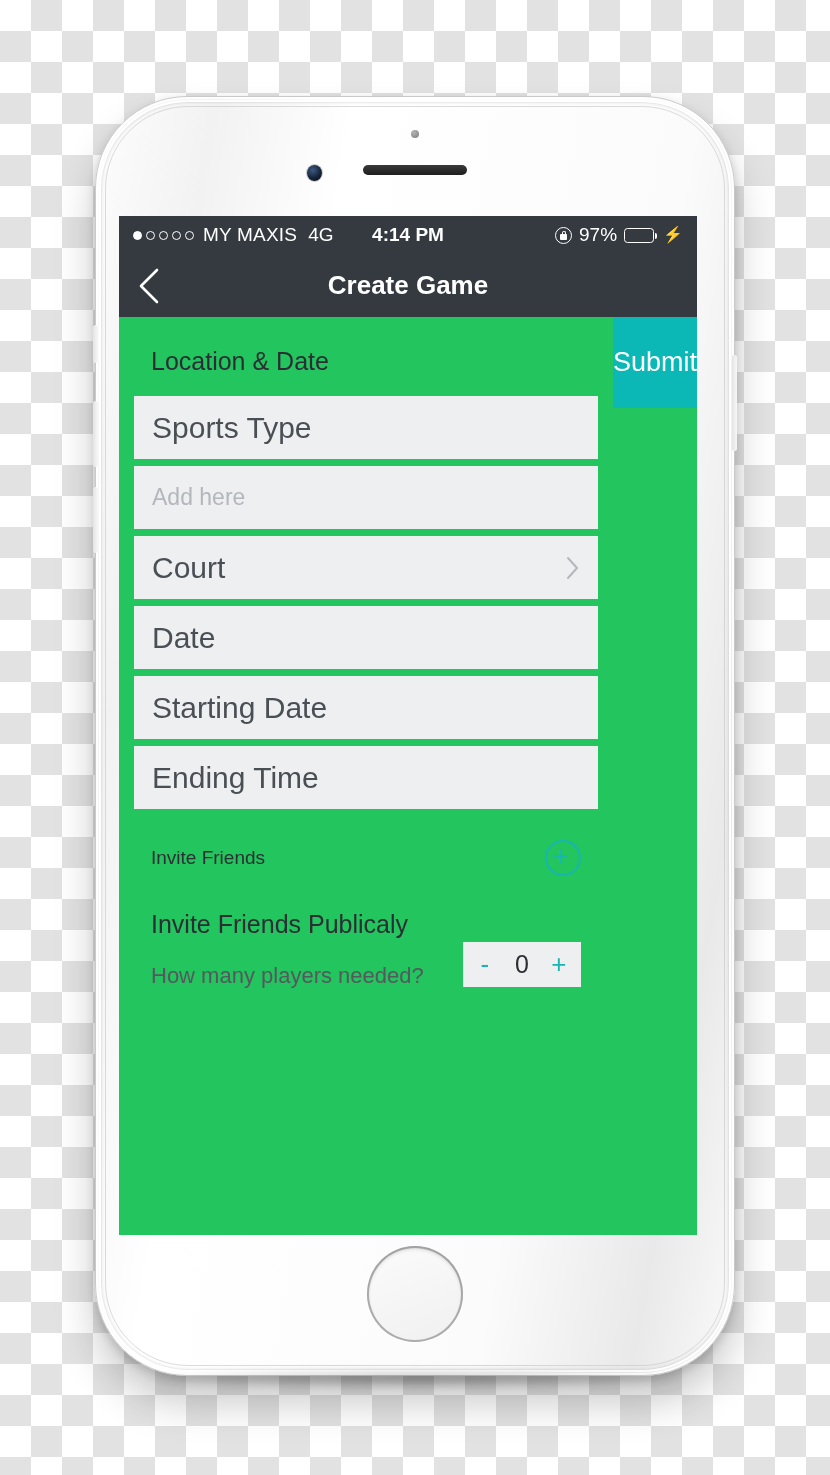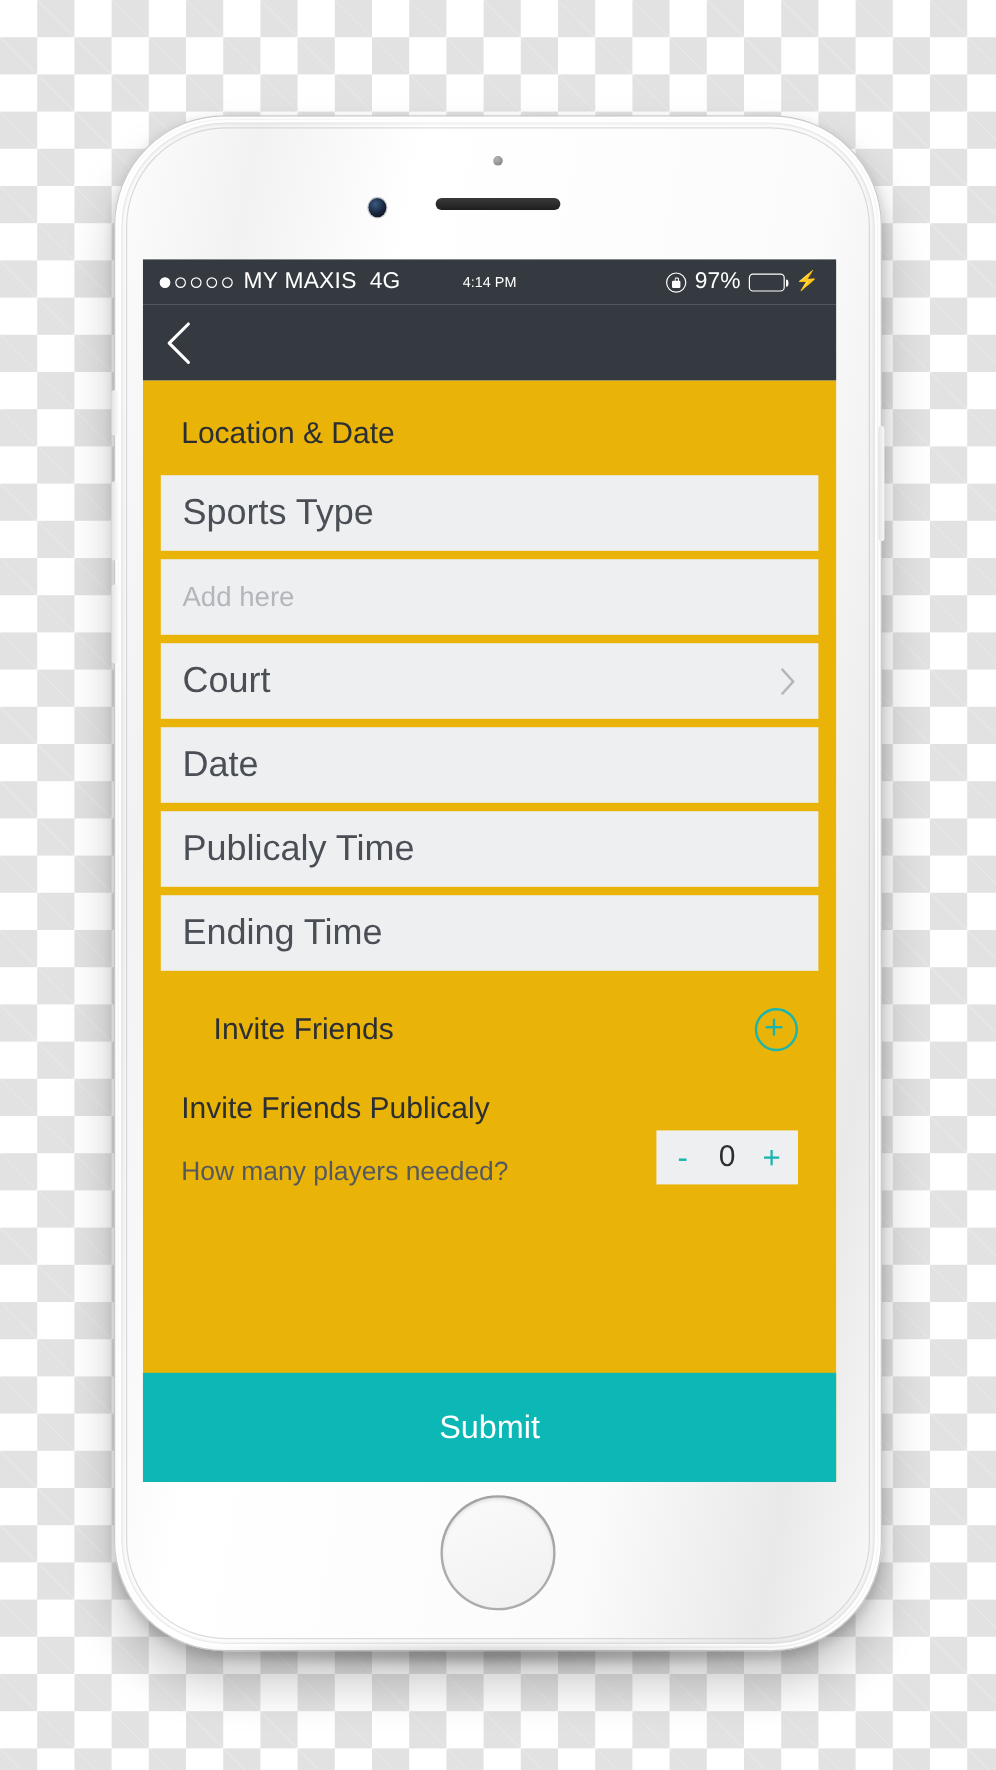--- a/index.html
+++ b/index.html
@@ -140,22 +140,22 @@
     border: 1.5px solid #ffffff;
     box-sizing: border-box;
   }
   .dot.filled { background: #ffffff; }
   .sb-carrier { letter-spacing: 0.2px; font-size: 19px; }
   .sb-net { font-size: 19px; margin-left: 2px; }
   .sb-center {
     position: absolute;
     left: 0; right: 0;
     text-align: center;
-    font-size: 12px;
-    font-weight: normal;
+    font-size: 19px;
+    font-weight: bold;
     pointer-events: none;
   }
   .sb-right {
     display: flex;
     align-items: center;
     gap: 7px;
     margin-left: auto;
     z-index: 2;
   }
   .lock-icon {
@@ -229,24 +229,23 @@
     left: 0; right: 0;
     text-align: center;
     color: #ffffff;
     font-size: 26px;
     font-weight: bold;
     pointer-events: none;
   }
 
   
   .app-body {
-    background: #eab308;
+    background: #22c55e;
     height: 918px;
     display: flex;
-    flex-direction: column;
   }
   .content {
     flex: 1;
     padding: 0 15px;
     box-sizing: border-box;
     overflow: hidden;
   }
   .section-title {
     font-size: 25px;
     color: #2b2f33;
@@ -272,24 +271,23 @@
     color: #b3b7bc;
   }
   .chev-right svg { display: block; }
 
   .invite-row {
     display: flex;
     align-items: center;
     padding: 24px 17px 12px 17px;
   }
   .invite-title {
-    font-size: 25px;
+    font-size: 19px;
     color: #2b2f33;
     flex: 1;
-    margin-left: 27px;
   }
   .plus-circle {
     width: 32px; height: 32px;
     border: 2px solid #19b5b0;
     border-radius: 50%;
     position: relative;
     cursor: pointer;
     flex: none;
   }
   .plus-circle::before,
@@ -408,20 +406,21 @@
     </div>
 
     <div class="navbar">
       <div class="back-chevron">
         <span>
           <svg width="22" height="36" viewBox="0 0 22 36" fill="none">
             <path d="M19 2 L3 18 L19 34" stroke="#ffffff" stroke-width="2.6" stroke-linecap="round" stroke-linejoin="round"></path>
           </svg>
         </span>
       </div>
+      <div class="nav-title">Create Game</div>
     </div>
 
     <div class="app-body">
       <div class="content">
 
         <div class="section-title">Location &amp; Date</div>
 
         <div class="field">
           <span class="field-label">Sports Type</span>
           <span class="field-value"></span>
@@ -439,21 +438,21 @@
             </svg>
           </span>
         </div>
 
         <div class="field">
           <span class="field-label">Date</span>
           <span class="field-value"></span>
         </div>
 
         <div class="field">
-          <span class="field-label">Publicaly Time</span>
+          <span class="field-label">Starting Date</span>
           <span class="field-value"></span>
         </div>
 
         <div class="field">
           <span class="field-label">Ending Time</span>
           <span class="field-value"></span>
         </div>
 
         <div class="invite-row">
           <span class="invite-title">Invite Friends</span>

